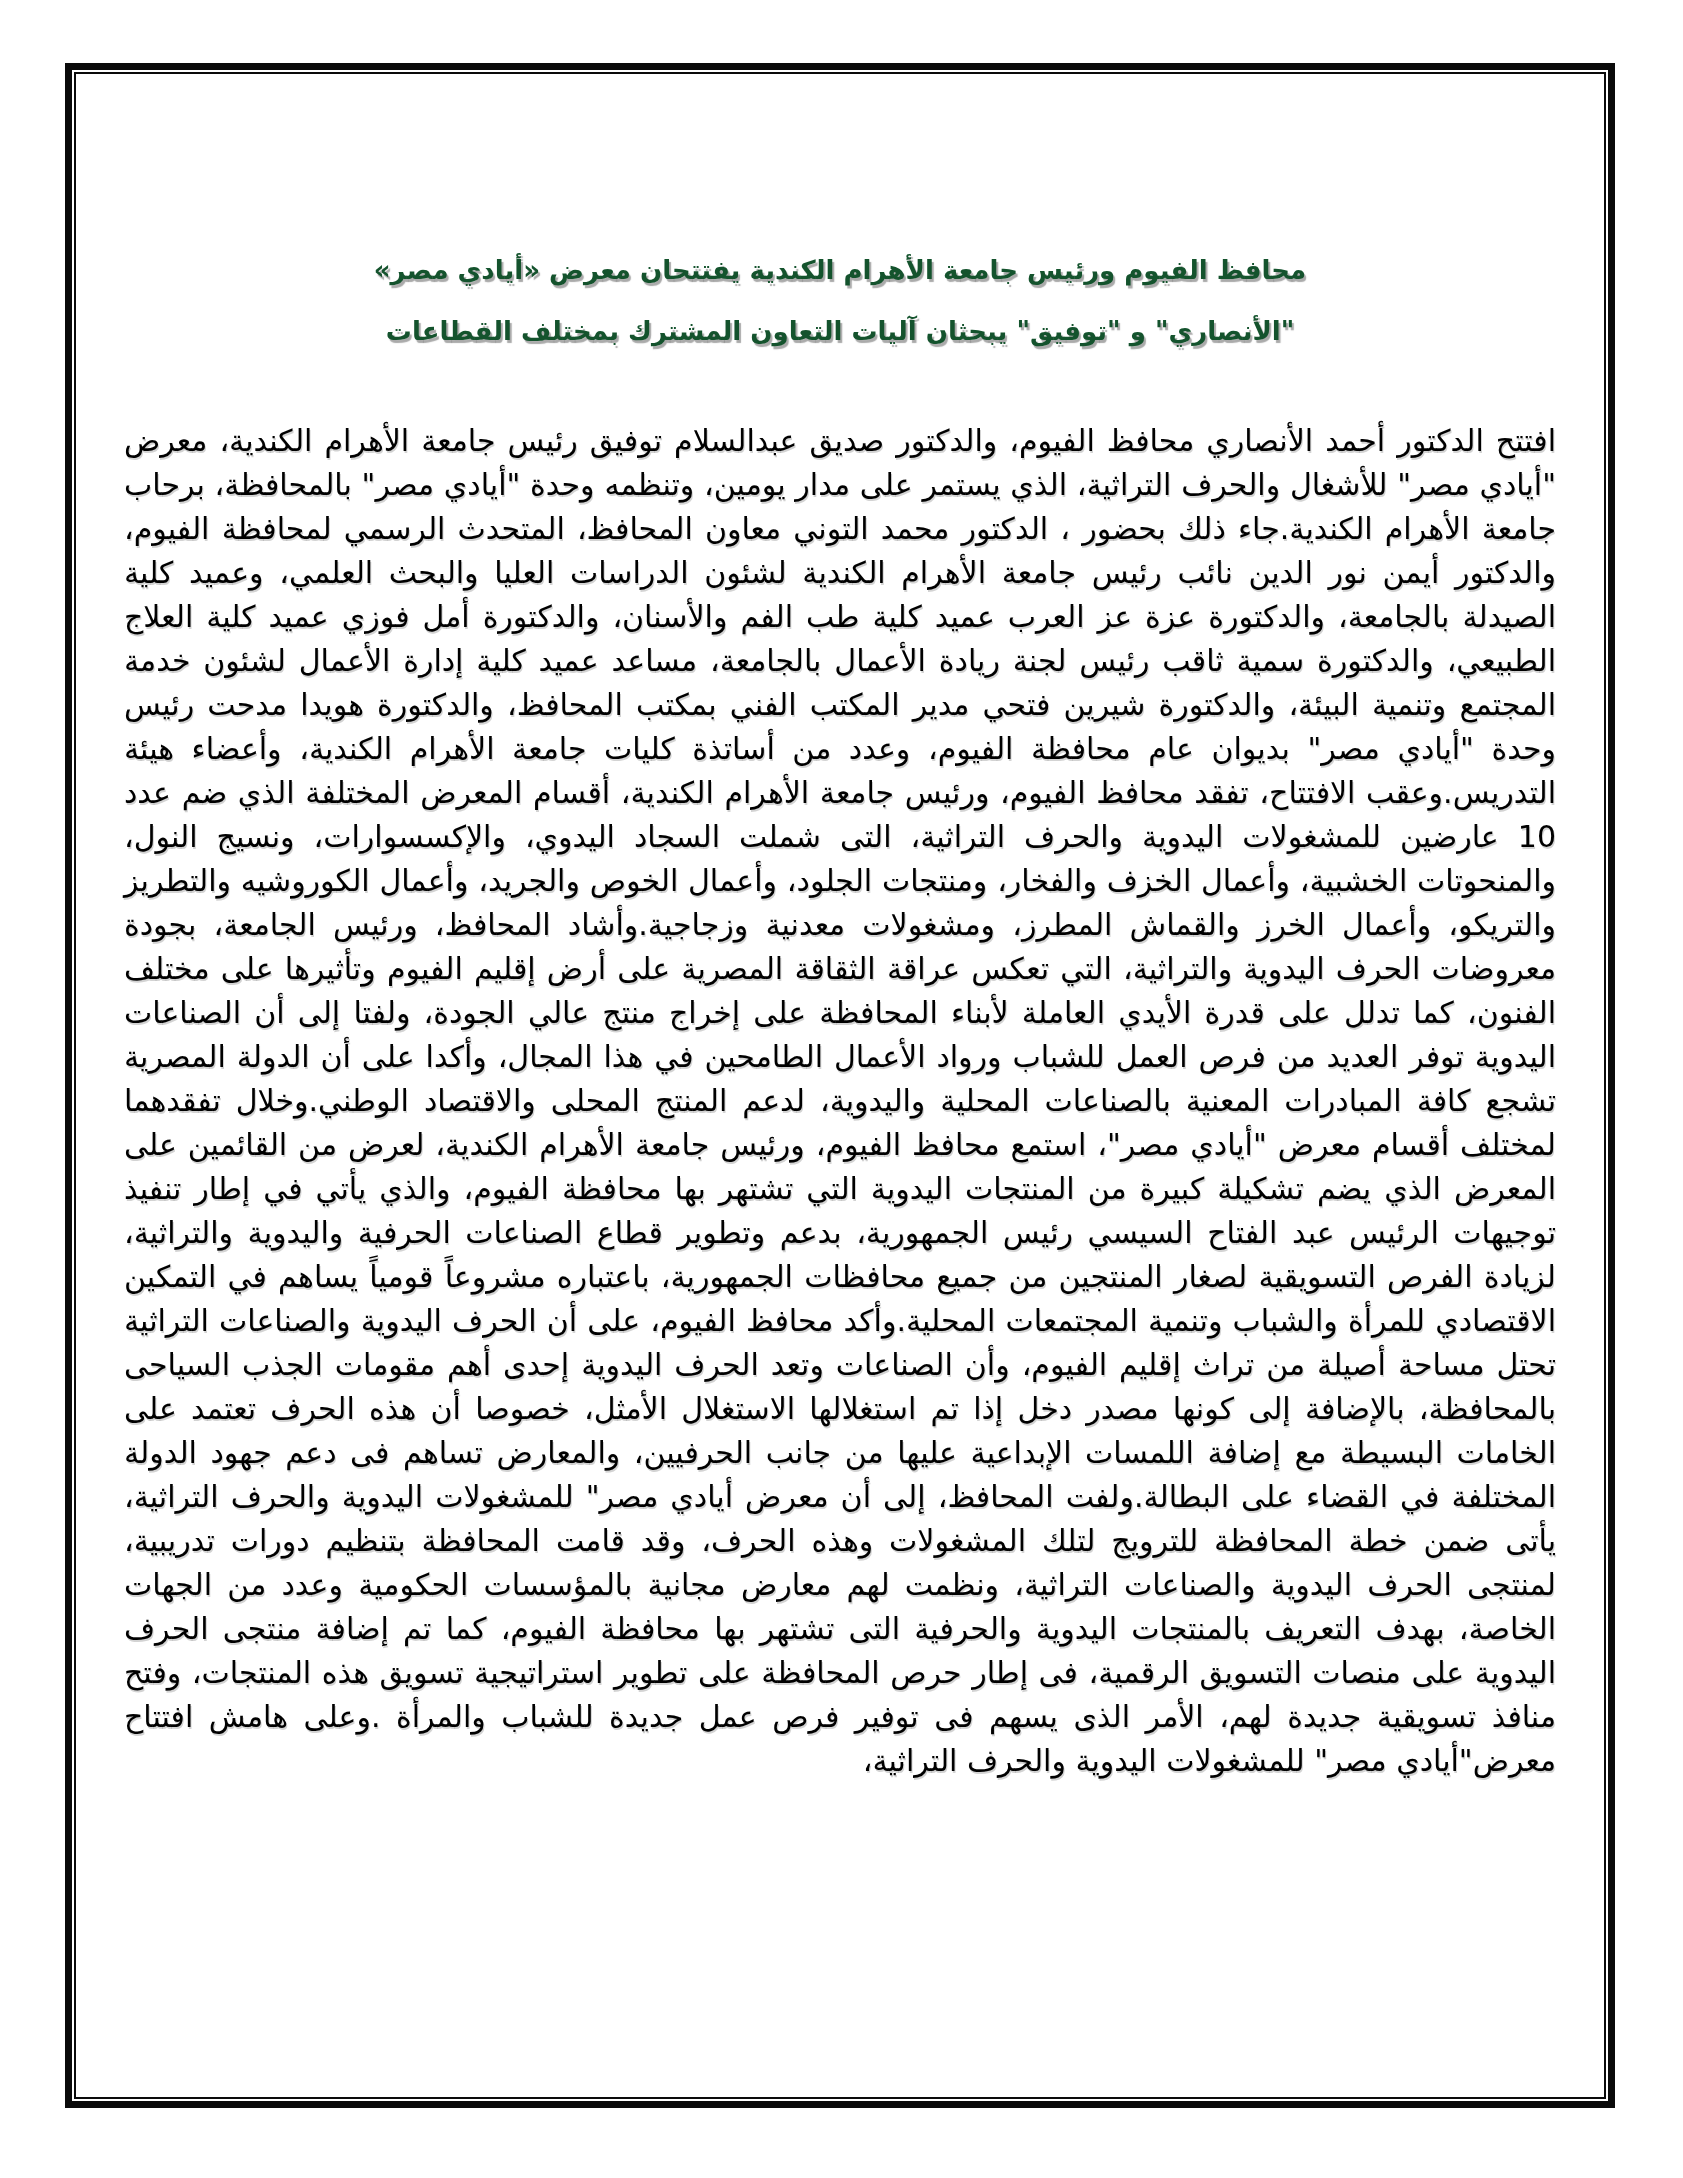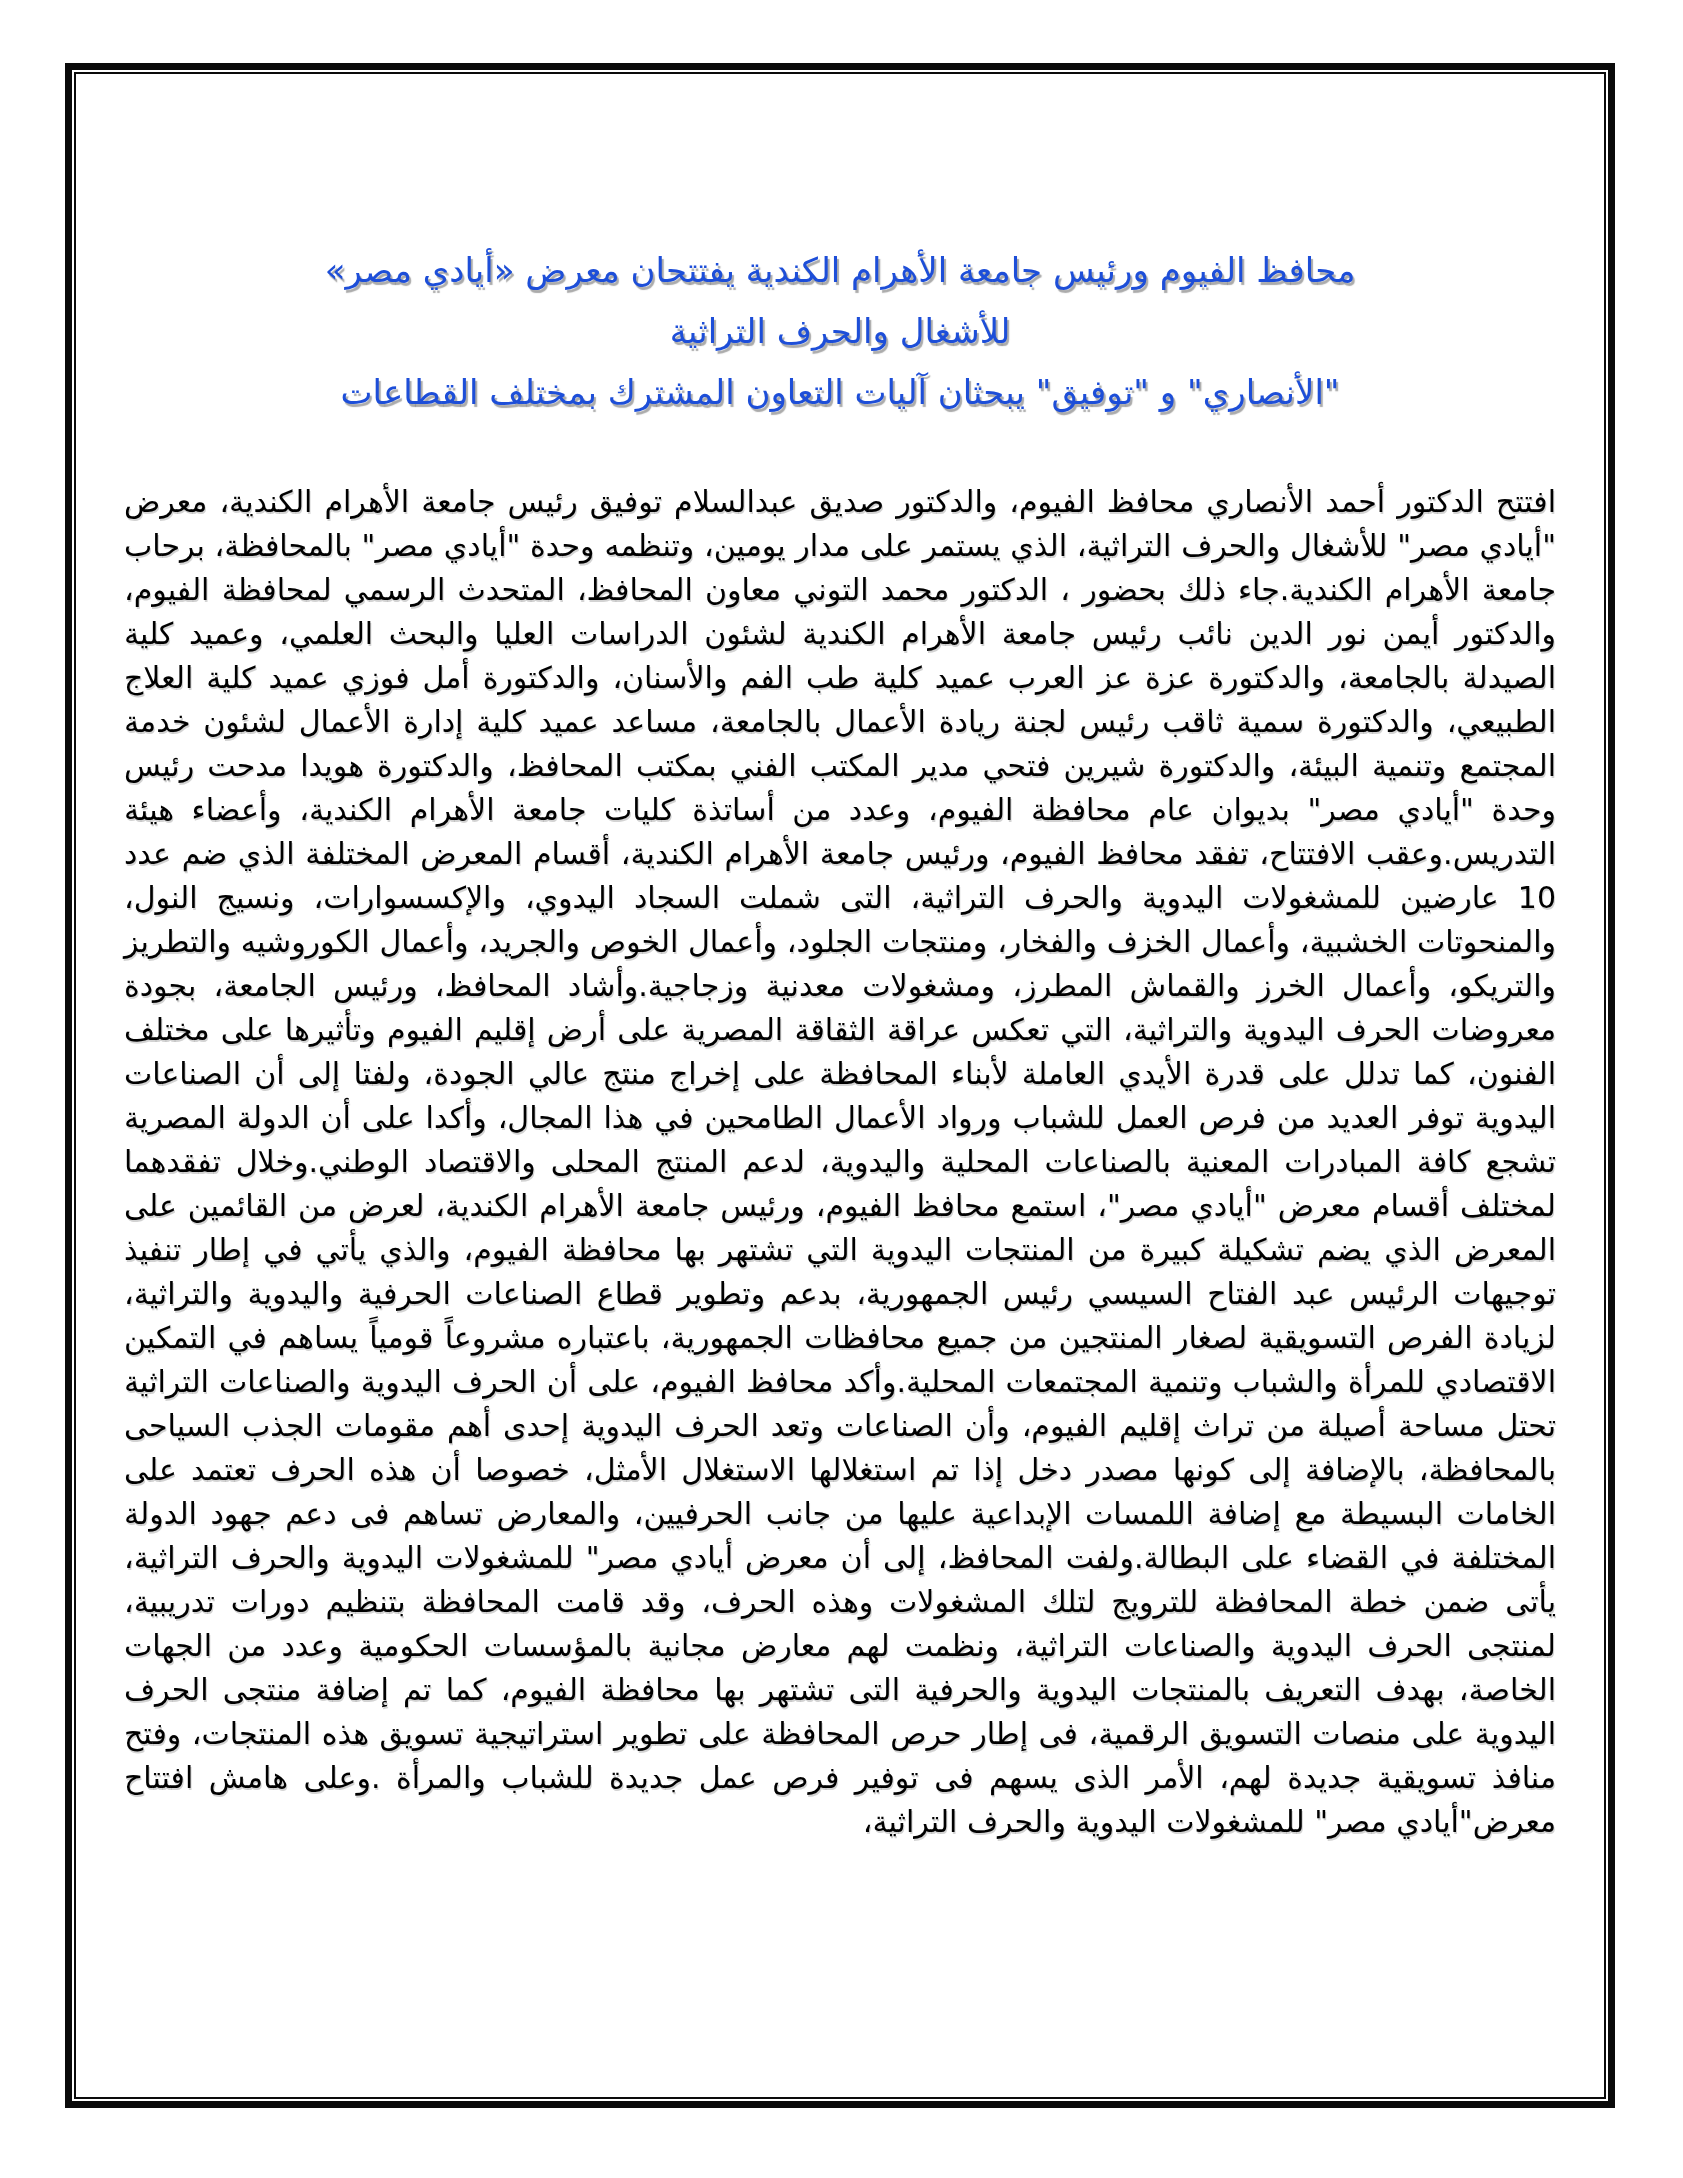--- a/index.html
+++ b/index.html
@@ -30,23 +30,23 @@
   }
   .page-content {
     position: absolute;
     inset: 0;
     padding: 166px 40px 30px 40px;
     box-sizing: border-box;
     direction: rtl;
   }
   .article-title {
     margin: 0 0 57px 0;
-    color: #1d4ed8;
-    font-weight: normal;
-    font-size: 34px;
+    color: #14532d;
+    font-weight: bold;
+    font-size: 26px;
     line-height: 61px;
     text-align: center;
     text-shadow: 2px 3px 1px rgba(100, 100, 100, 0.55);
   }
   .title-line {
     display: block;
   }
   .article-body {
     margin: 8px;
     color: #000000;
@@ -58,20 +58,19 @@
   }
 </style>
 </head>
 <body>
 
 <div class="page-frame">
   <div class="page-frame-inner">
     <div class="page-content">
       <h1 class="article-title">
         <span class="title-line">محافظ الفيوم ورئيس جامعة الأهرام الكندية يفتتحان معرض «أيادي مصر»</span>
-        <span class="title-line">للأشغال والحرف التراثية</span>
         <span class="title-line">"الأنصاري" و "توفيق" يبحثان آليات التعاون المشترك بمختلف القطاعات</span>
       </h1>
       <p class="article-body">افتتح الدكتور أحمد الأنصاري محافظ الفيوم، والدكتور صديق عبدالسلام توفيق رئيس جامعة الأهرام الكندية، معرض "أيادي مصر" للأشغال والحرف التراثية، الذي يستمر على مدار يومين، وتنظمه وحدة "أيادي مصر" بالمحافظة، برحاب جامعة الأهرام الكندية.جاء ذلك بحضور ، الدكتور محمد التوني معاون المحافظ، المتحدث الرسمي لمحافظة الفيوم، والدكتور أيمن نور الدين نائب رئيس جامعة الأهرام الكندية لشئون الدراسات العليا والبحث العلمي، وعميد كلية الصيدلة بالجامعة، والدكتورة عزة عز العرب عميد كلية طب الفم والأسنان، والدكتورة أمل فوزي عميد كلية العلاج الطبيعي، والدكتورة سمية ثاقب رئيس لجنة ريادة الأعمال بالجامعة، مساعد عميد كلية إدارة الأعمال لشئون خدمة المجتمع وتنمية البيئة، والدكتورة شيرين فتحي مدير المكتب الفني بمكتب المحافظ، والدكتورة هويدا مدحت رئيس وحدة "أيادي مصر" بديوان عام محافظة الفيوم، وعدد من أساتذة كليات جامعة الأهرام الكندية، وأعضاء هيئة التدريس.وعقب الافتتاح، تفقد محافظ الفيوم، ورئيس جامعة الأهرام الكندية، أقسام المعرض المختلفة الذي ضم عدد 10 عارضين للمشغولات اليدوية والحرف التراثية، التى شملت السجاد اليدوي، والإكسسوارات، ونسيج النول، والمنحوتات الخشبية، وأعمال الخزف والفخار، ومنتجات الجلود، وأعمال الخوص والجريد، وأعمال الكوروشيه والتطريز والتريكو، وأعمال الخرز والقماش المطرز، ومشغولات معدنية وزجاجية.وأشاد المحافظ، ورئيس الجامعة، بجودة معروضات الحرف اليدوية والتراثية، التي تعكس عراقة الثقاقة المصرية على أرض إقليم الفيوم وتأثيرها على مختلف الفنون، كما تدلل على قدرة الأيدي العاملة لأبناء المحافظة على إخراج منتج عالي الجودة، ولفتا إلى أن الصناعات اليدوية توفر العديد من فرص العمل للشباب ورواد الأعمال الطامحين في هذا المجال، وأكدا على أن الدولة المصرية تشجع كافة المبادرات المعنية بالصناعات المحلية واليدوية، لدعم المنتج المحلى والاقتصاد الوطني.وخلال تفقدهما لمختلف أقسام معرض "أيادي مصر"، استمع محافظ الفيوم، ورئيس جامعة الأهرام الكندية، لعرض من القائمين على المعرض الذي يضم تشكيلة كبيرة من المنتجات اليدوية التي تشتهر بها محافظة الفيوم، والذي يأتي في إطار تنفيذ توجيهات الرئيس عبد الفتاح السيسي رئيس الجمهورية، بدعم وتطوير قطاع الصناعات الحرفية واليدوية والتراثية، لزيادة الفرص التسويقية لصغار المنتجين من جميع محافظات الجمهورية، باعتباره مشروعاً قومياً يساهم في التمكين الاقتصادي للمرأة والشباب وتنمية المجتمعات المحلية.وأكد محافظ الفيوم، على أن الحرف اليدوية والصناعات التراثية تحتل مساحة أصيلة من تراث إقليم الفيوم، وأن الصناعات وتعد الحرف اليدوية إحدى أهم مقومات الجذب السياحى بالمحافظة، بالإضافة إلى كونها مصدر دخل إذا تم استغلالها الاستغلال الأمثل، خصوصا أن هذه الحرف تعتمد على الخامات البسيطة مع إضافة اللمسات الإبداعية عليها من جانب الحرفيين، والمعارض تساهم فى دعم جهود الدولة المختلفة في القضاء على البطالة.ولفت المحافظ، إلى أن معرض أيادي مصر" للمشغولات اليدوية والحرف التراثية، يأتى ضمن خطة المحافظة للترويج لتلك المشغولات وهذه الحرف، وقد قامت المحافظة بتنظيم دورات تدريبية، لمنتجى الحرف اليدوية والصناعات التراثية، ونظمت لهم معارض مجانية بالمؤسسات الحكومية وعدد من الجهات الخاصة، بهدف التعريف بالمنتجات اليدوية والحرفية التى تشتهر بها محافظة الفيوم، كما تم إضافة منتجى الحرف اليدوية على منصات التسويق الرقمية، فى إطار حرص المحافظة على تطوير استراتيجية تسويق هذه المنتجات، وفتح منافذ تسويقية جديدة لهم، الأمر الذى يسهم فى توفير فرص عمل جديدة للشباب والمرأة .وعلى هامش افتتاح معرض"أيادي مصر" للمشغولات اليدوية والحرف التراثية،</p>
     </div>
   </div>
 </div>
 
 
 </body></html>

